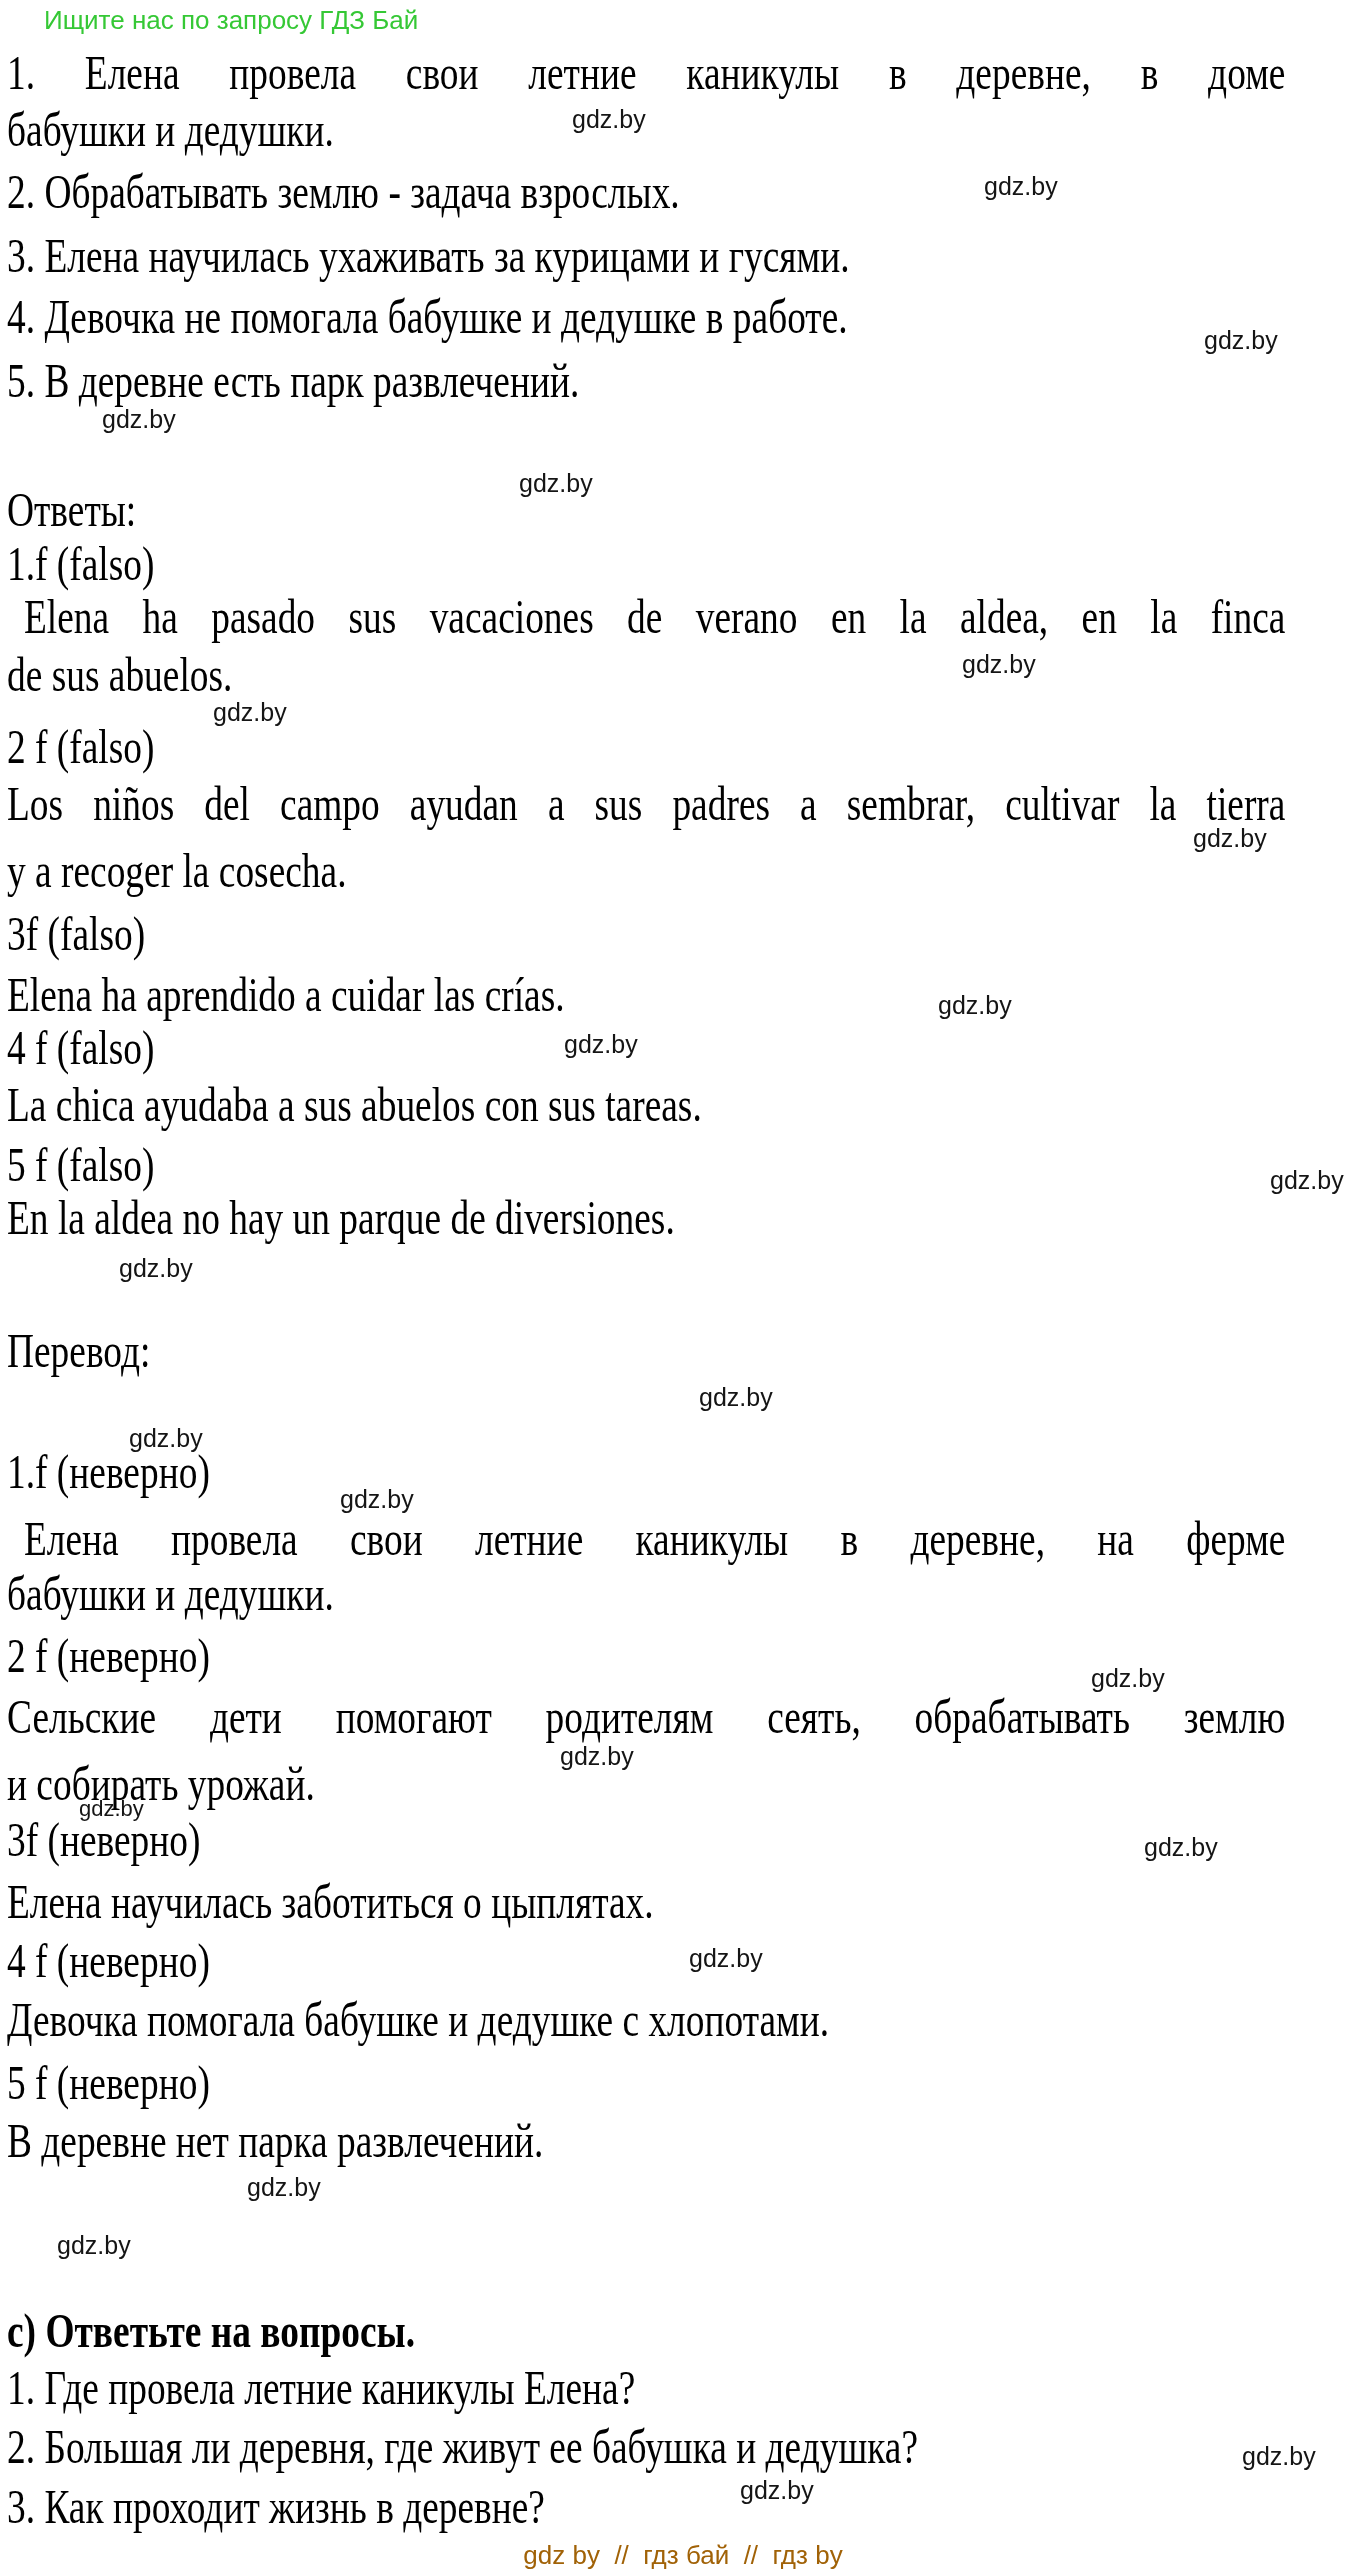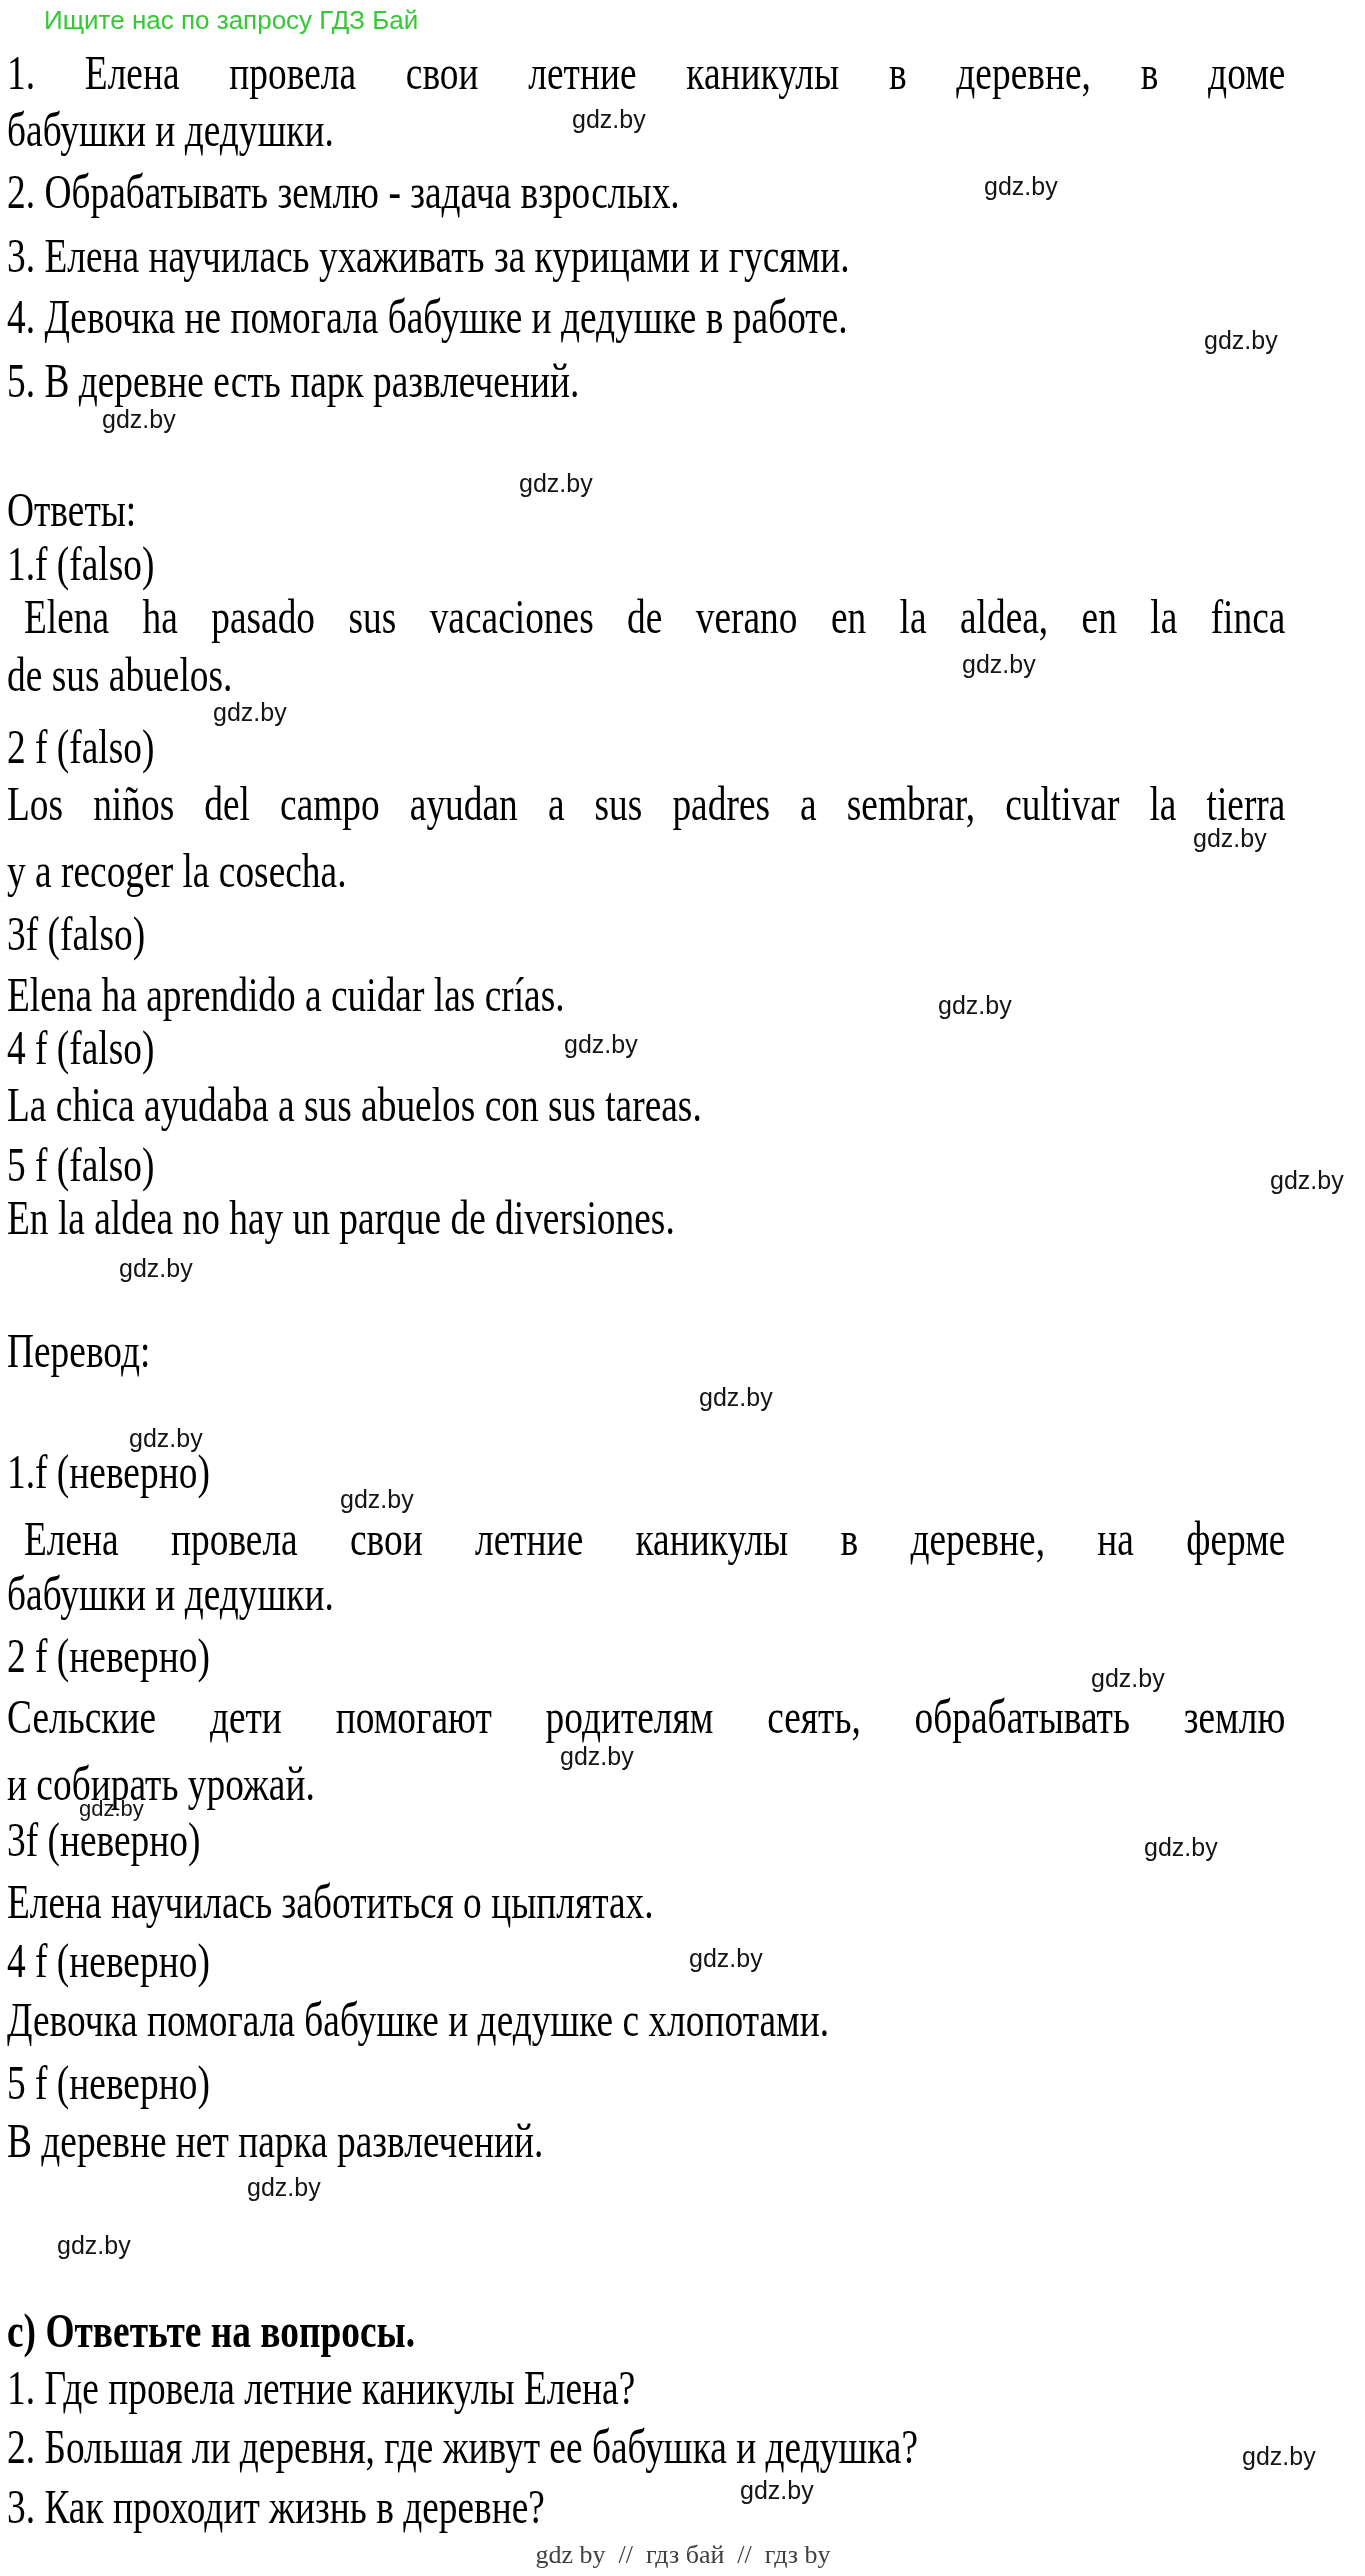--- a/index.html
+++ b/index.html
@@ -39,23 +39,23 @@
     position: absolute;
     font-family: "Liberation Sans", "DejaVu Sans", sans-serif;
     font-size: 25px;
     color: #151515;
     white-space: nowrap;
   }
   .footer {
     position: absolute;
     top: 2540px; left: 0; width: 100%;
     text-align: center;
-    font-family: Liberation Serif, serif;
+    font-family: Liberation Sans, sans-serif;
     font-size: 26px;
-    color: #404040;
+    color: #a16207;
     white-space: pre;
   }
 </style>
 </head>
 <body>
 
 <div class="page">
 
   <div class="header">Ищите нас по запросу ГДЗ Бай</div>
 

